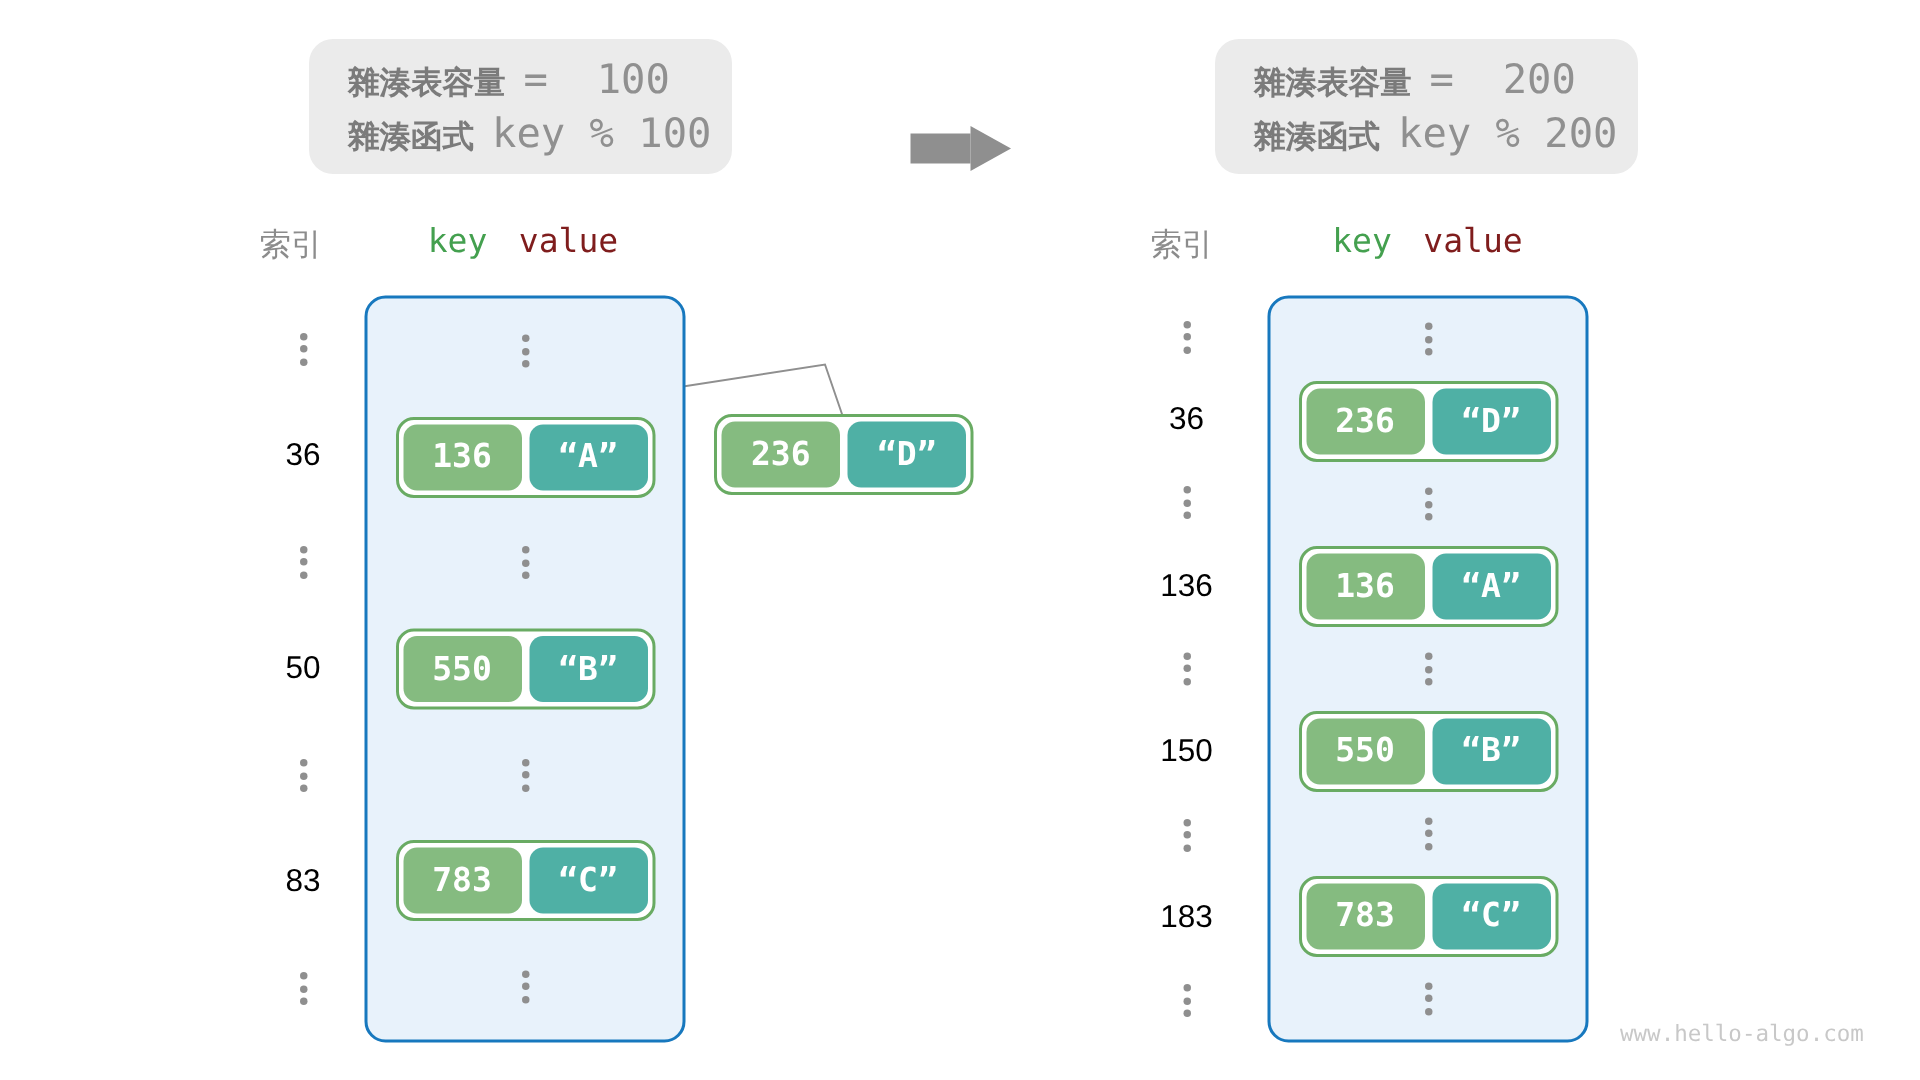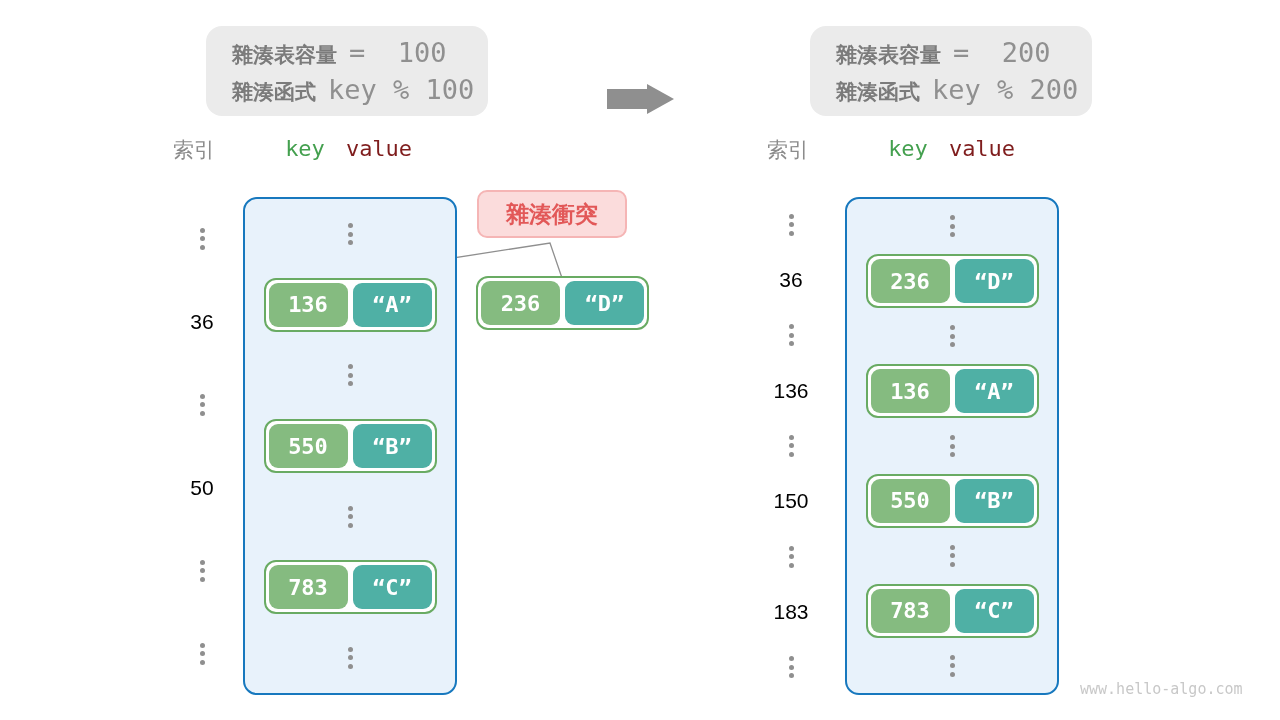--- a/index.html
+++ b/index.html
@@ -18,21 +18,21 @@
 
   
   .transition-title{position:absolute;left:522px;top:34px;width:240px;text-align:center;
                     font-size:23px;font-weight:bold;color:#222222;}
   .arrow{position:absolute;left:607px;top:84px;display:flex;align-items:center;}
   .arrow-body{width:40px;height:20px;background:#8F8F8F;}
   .arrow-head{width:0;height:0;border-top:15px solid transparent;border-bottom:15px solid transparent;
               border-left:27px solid #8F8F8F;}
 
   
-  .hdr{position:absolute;top:136px;transform:translateX(-50%);font-size:21px;white-space:nowrap;}
+  .hdr{position:absolute;top:149px;transform:translateX(-50%);font-size:21px;white-space:nowrap;}
   .hdr-index{color:#8C8C8C;}
   .hdr-key{font-family:"DejaVu Sans Mono",monospace;color:#44A04F;font-size:22px;}
   .hdr-value{font-family:"DejaVu Sans Mono",monospace;color:#7f1d1d;font-size:22px;}
 
   
   .bucket{position:absolute;top:197px;width:214px;height:498px;box-sizing:border-box;
           background:#E8F2FB;border:2.5px solid #1778BE;border-radius:14px;
           display:flex;flex-direction:column;}
   .bucket.left{left:243px;}
   .bucket.right{left:845px;}
@@ -126,20 +126,23 @@
         <span class="idx">50</span>
       </div>
     <div class="row">
         <span class="dots">
           <i></i>
           <i></i>
           <i></i>
         </span>
       </div>
     <div class="row">
+        <span class="idx">83</span>
+      </div>
+    <div class="row">
         <span class="dots">
           <i></i>
           <i></i>
           <i></i>
         </span>
       </div>
   </div>
 
   <div class="bucket left">
     <div class="row">
@@ -183,21 +186,20 @@
     </div>
     <div class="row">
         <span class="dots">
           <i></i>
           <i></i>
           <i></i>
         </span>
       </div>
   </div>
 
-  <div class="collision">雜湊衝突</div>
   <div class="floating-pair">
     <div class="pair">
       <span class="cell key">236</span>
       <span class="cell val">“D”</span>
     </div>
   </div>
 
   <span class="hdr hdr-index" style="left:788px">索引</span>
   <span class="hdr hdr-key" style="left:908px">key</span>
   <span class="hdr hdr-value" style="left:982px">value</span>

